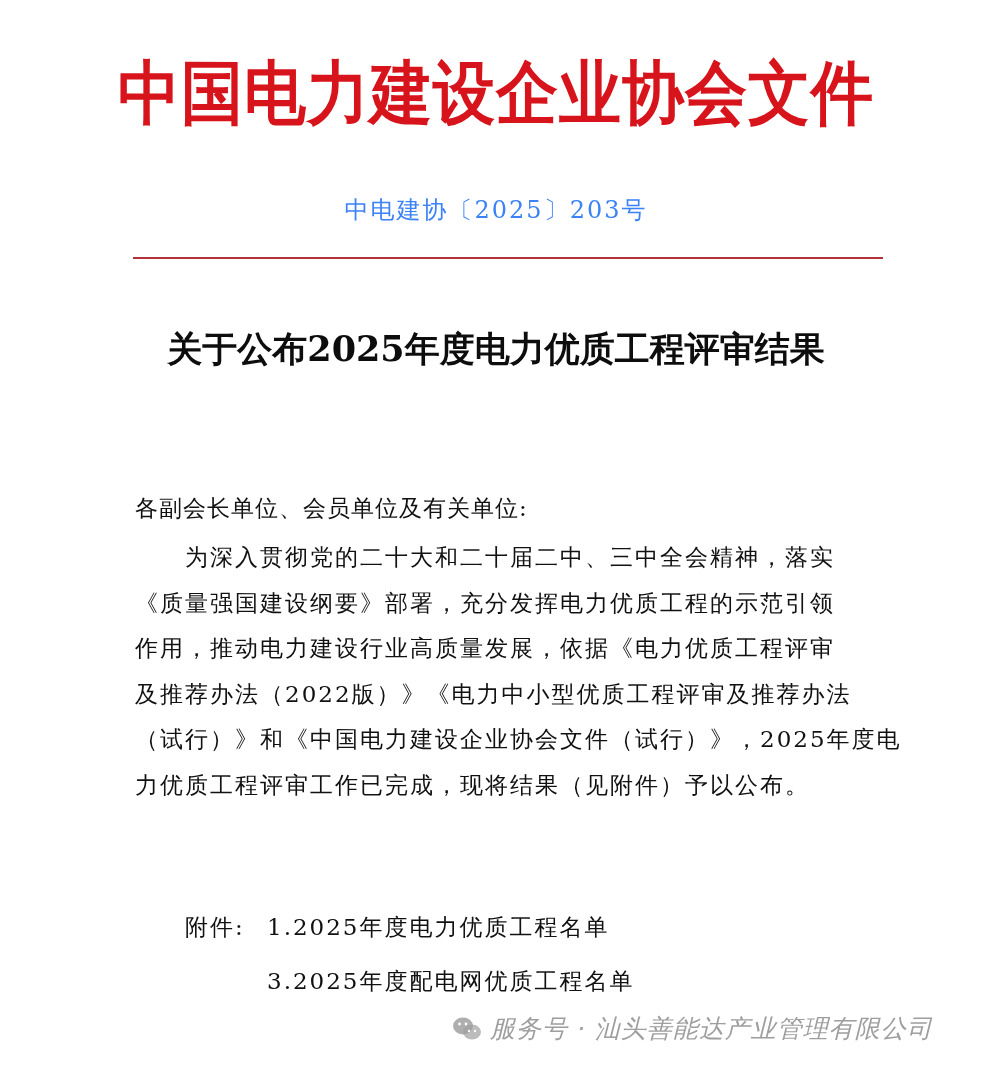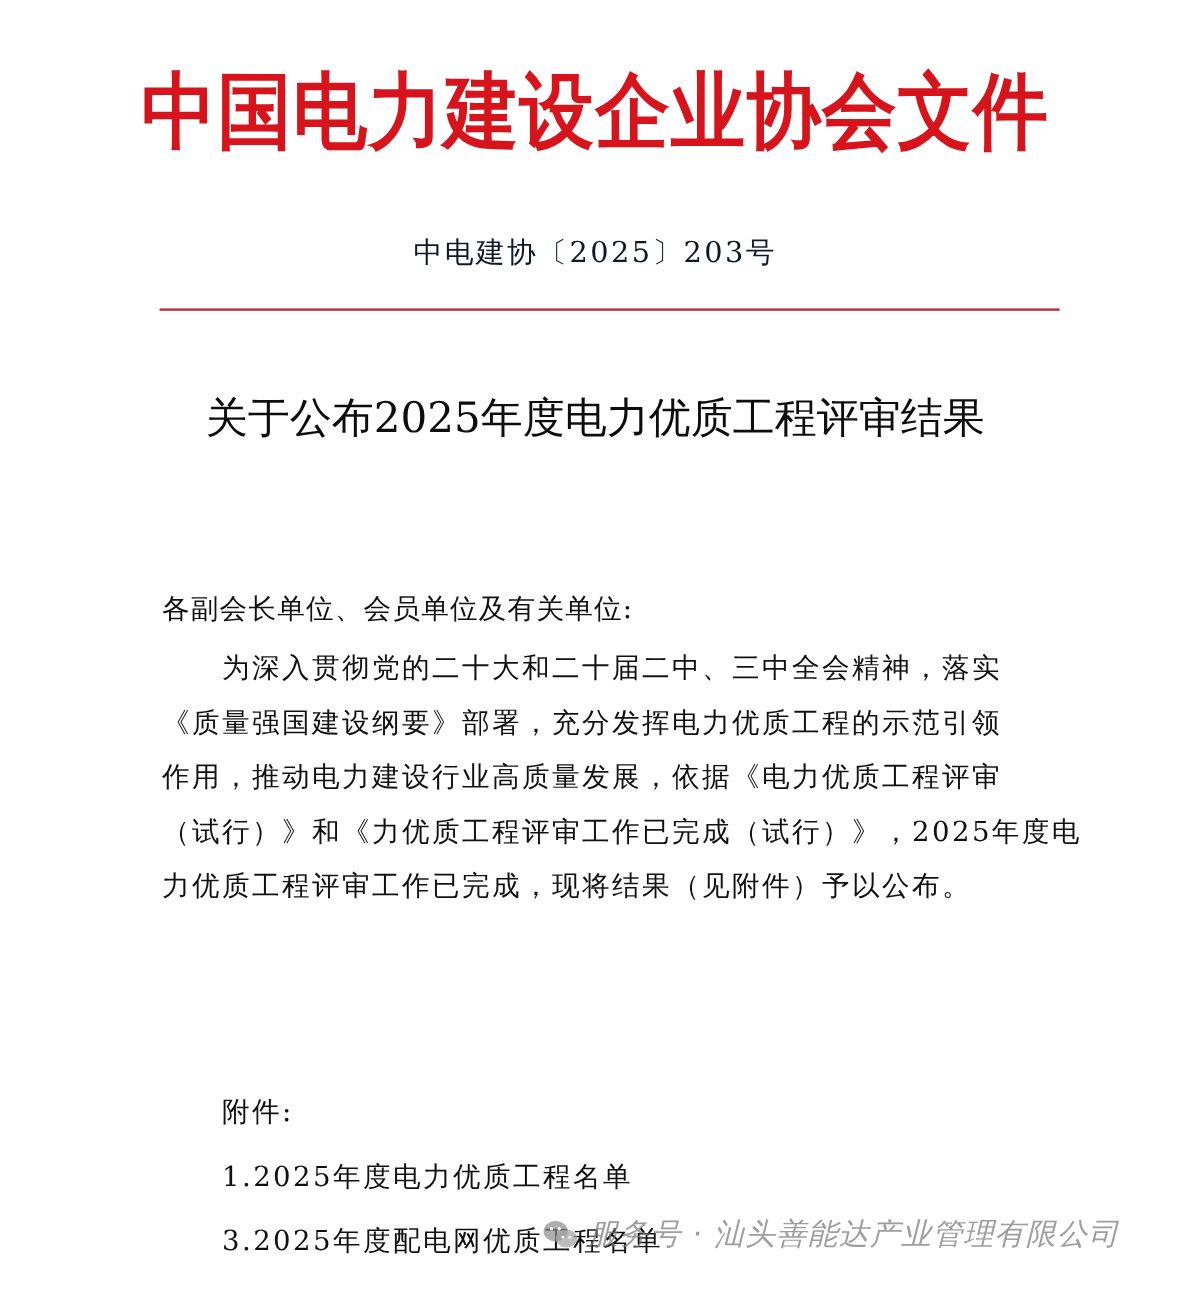--- a/index.html
+++ b/index.html
@@ -30,38 +30,38 @@
       transform: scaleY(1.12);
     }
     .doc-number {
       position: absolute;
       left: 0;
       width: 992px;
       top: 192px;
       text-align: center;
       font-size: 24px;
       letter-spacing: 2px;
-      color: #0f172a;
+      color: #3b82f6;
       line-height: 36px;
     }
     .divider {
       position: absolute;
       left: 133px;
       top: 257px;
       width: 750px;
       height: 2px;
       background: #b2303a;
     }
     .doc-title {
       position: absolute;
       left: 0;
       width: 992px;
       top: 322px;
       text-align: center;
-      font-weight: normal;
+      font-weight: bold;
       font-size: 35px;
       line-height: 54px;
       color: #0d0d0d;
     }
     .salutation {
       position: absolute;
       left: 135px;
       top: 490px;
       font-size: 23px;
       line-height: 36px;
@@ -86,21 +86,20 @@
       position: absolute;
       left: 185px;
       top: 900px;
       font-size: 23px;
       line-height: 54px;
       letter-spacing: 2px;
     }
     .att-row {
       display: flex;
       white-space: nowrap;
-      flex-direction: column;
     }
     .att-label {
       width: 82px;
       display: inline-block;
     }
     .watermark {
       position: absolute;
       left: 452px;
       top: 1012px;
       display: flex;
@@ -127,21 +126,22 @@
 <div class="doc-title">
   <div>关于公布2025年度电力优质工程评审结果</div>
 </div>
 
 <div class="salutation">各副会长单位、会员单位及有关单位:</div>
 
 <div class="body-text">
   <span class="line">　　为深入贯彻党的二十大和二十届二中、三中全会精神，落实</span>
   <span class="line">《质量强国建设纲要》部署，充分发挥电力优质工程的示范引领</span>
   <span class="line">作用，推动电力建设行业高质量发展，依据《电力优质工程评审</span>
-  <span class="line">（试行）》和《力优质工程评审工作已完成（试行）》，2025年度电</span>
+  <span class="line">及推荐办法（2022版）》《电力中小型优质工程评审及推荐办法</span>
+  <span class="line">（试行）》和《中国电力建设企业协会文件（试行）》，2025年度电</span>
   <span class="line">力优质工程评审工作已完成，现将结果（见附件）予以公布。</span>
 </div>
 
 <div class="attachments">
   <div class="att-row">
     <span class="att-label">附件:</span>
     <span>1.2025年度电力优质工程名单</span>
   </div>
   <div class="att-row">
     <span class="att-label"></span>

